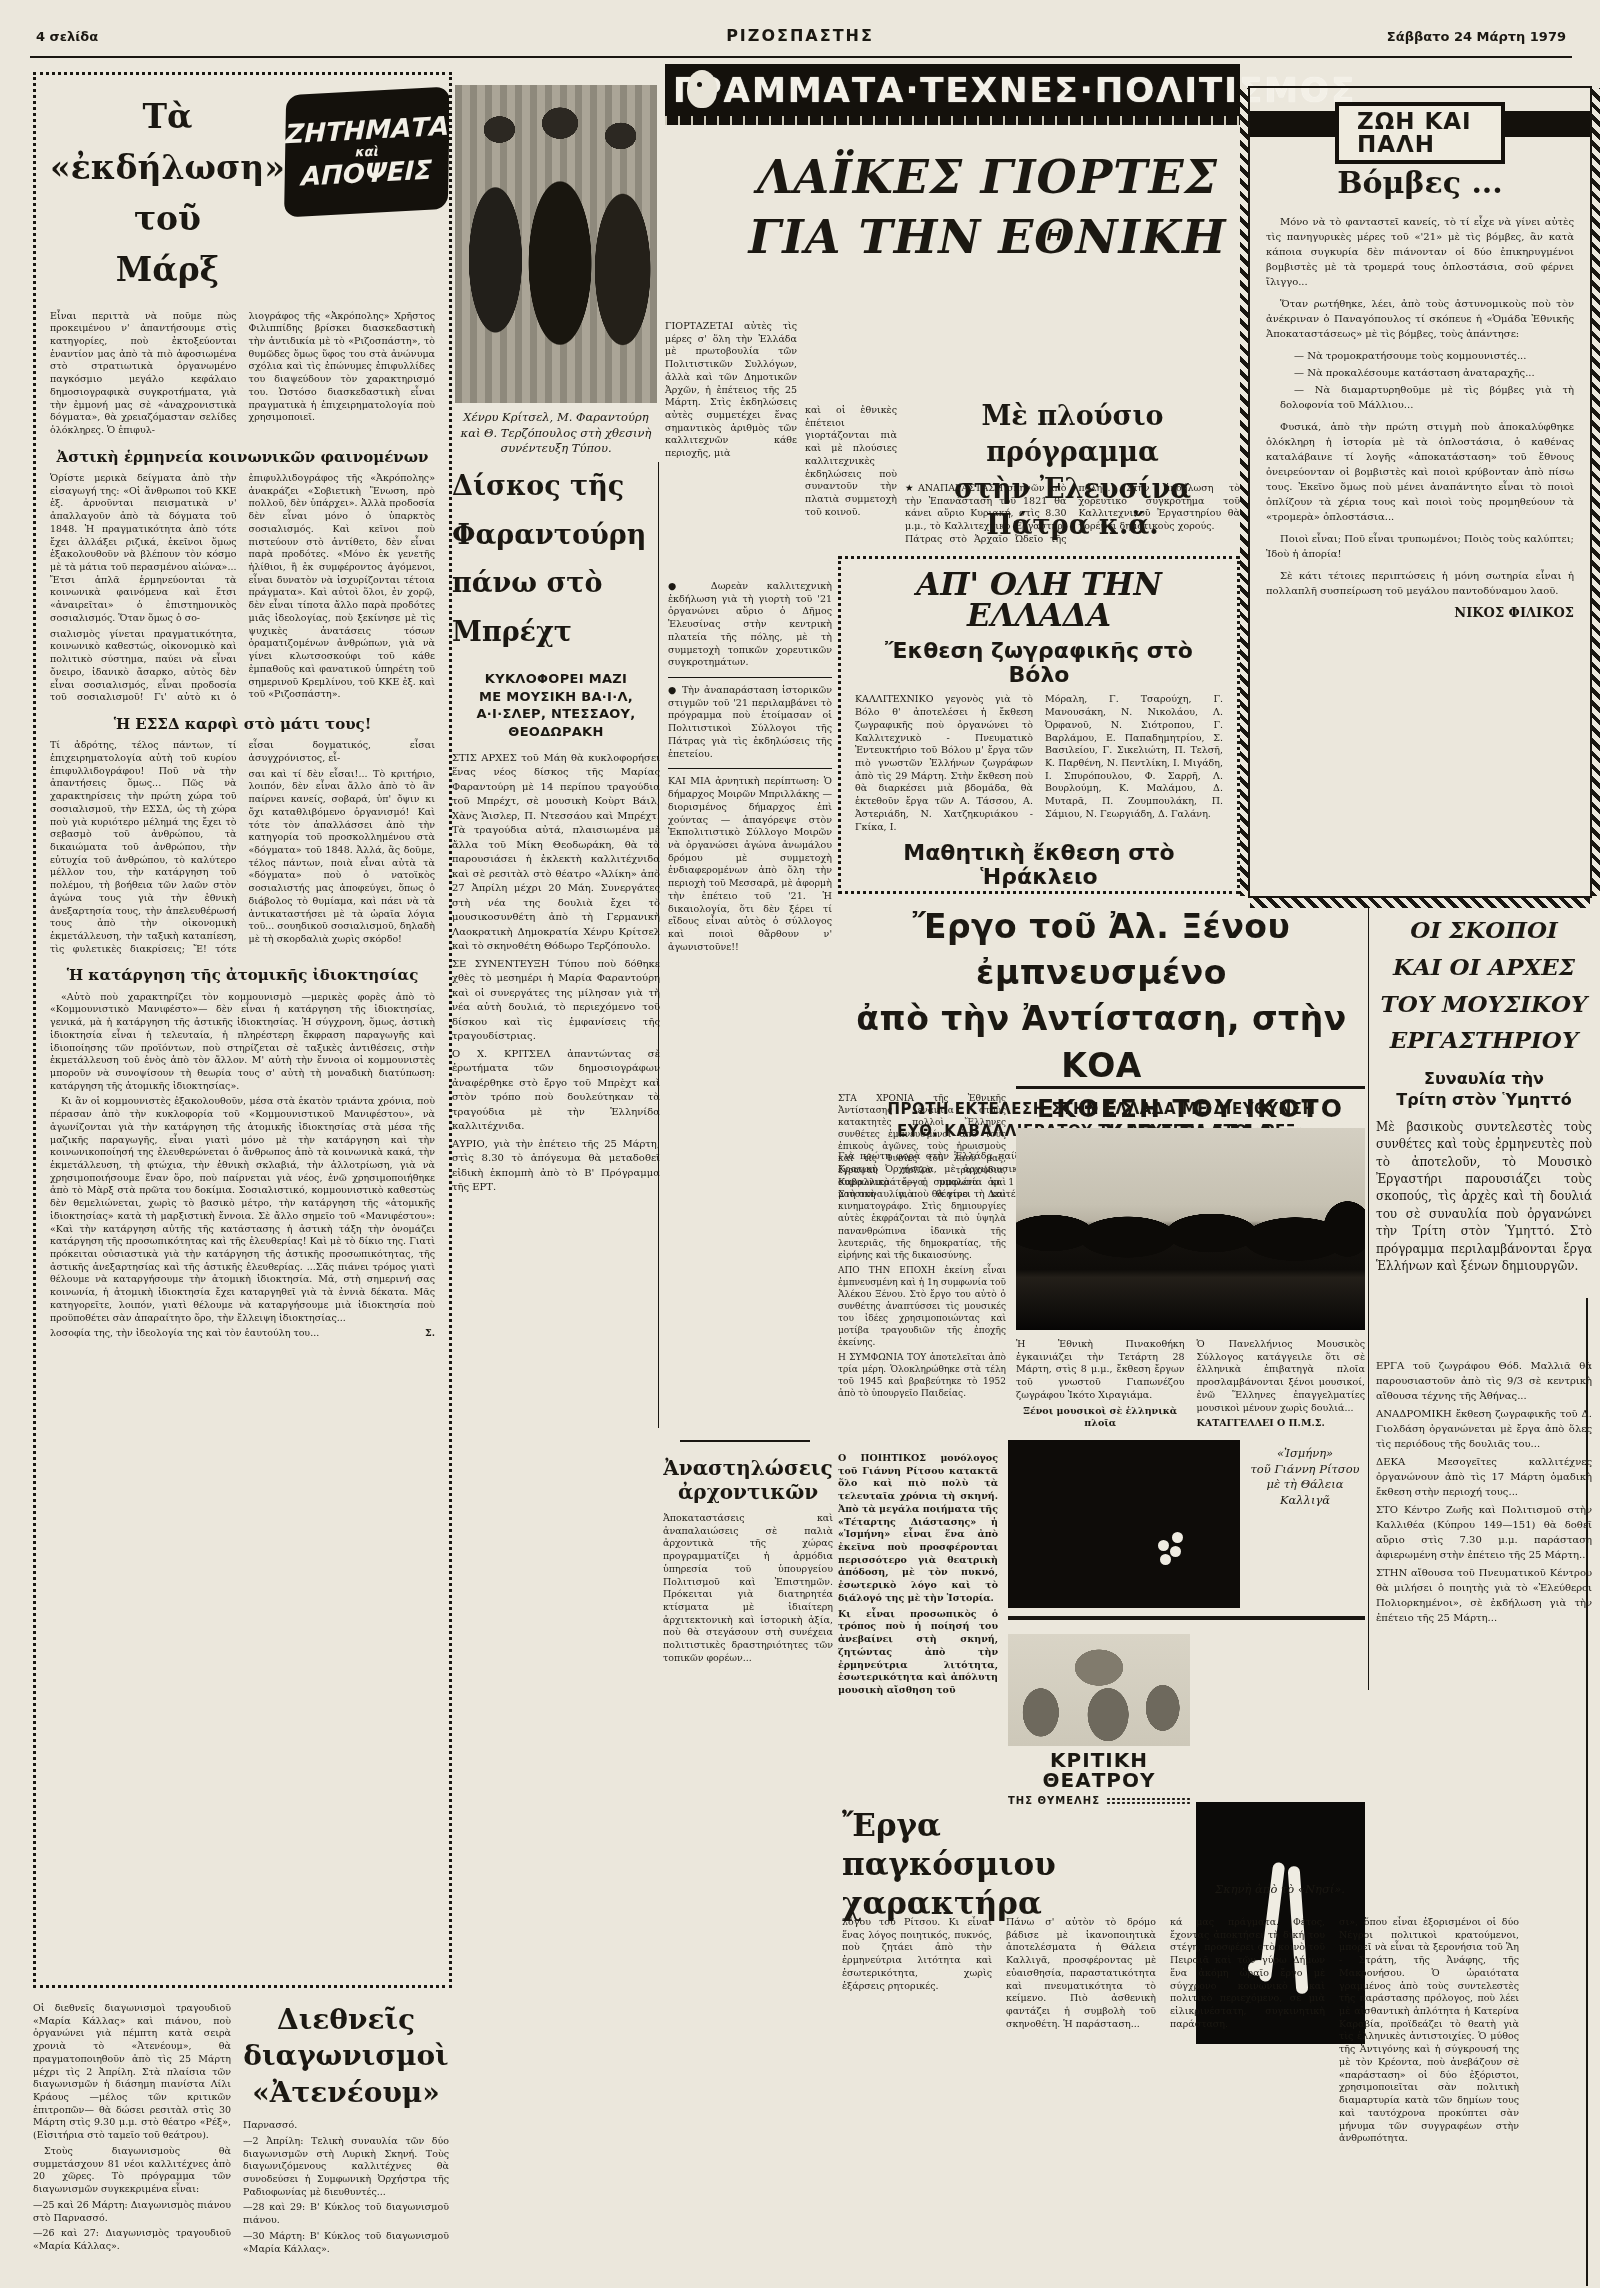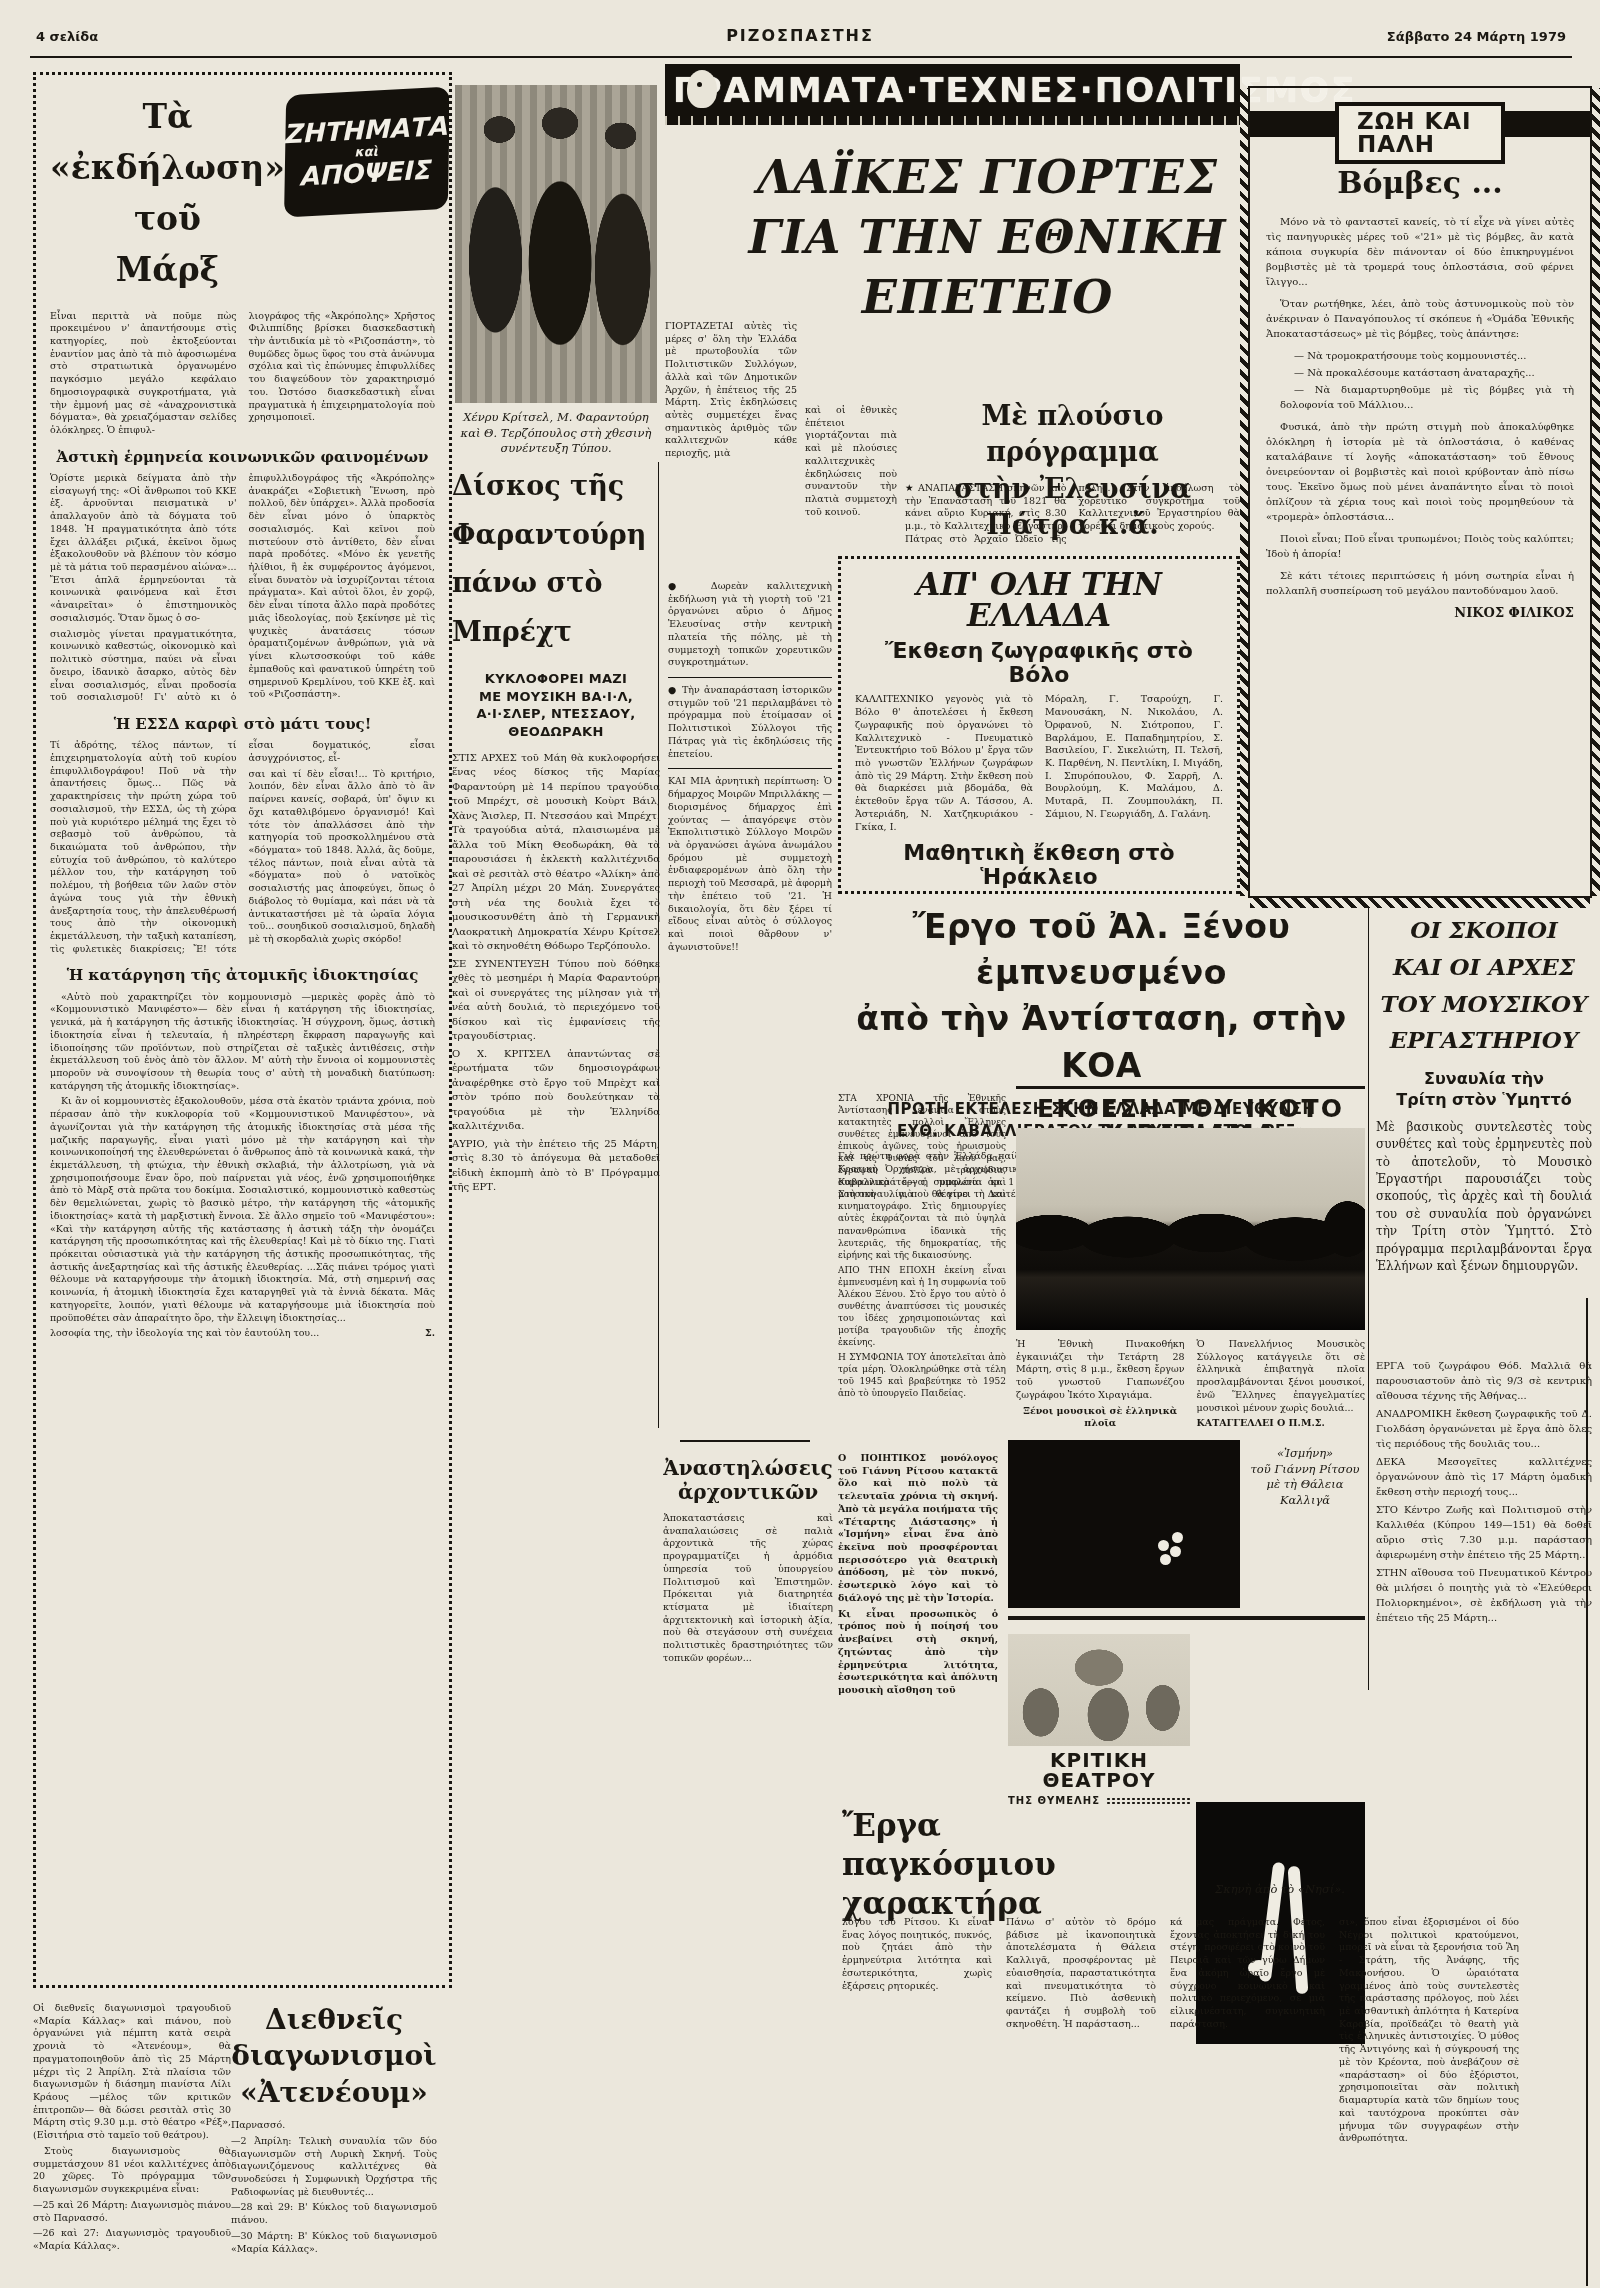--- a/index.html
+++ b/index.html
@@ -130,21 +130,21 @@
       <p>«Αὐτὸ ποὺ χαρακτηρίζει τὸν κομμουνισμὸ —μερικὲς φορὲς ἀπὸ τὸ «Κομμουνιστικὸ Μανιφέστο»— δὲν εἶναι ἡ κατάργηση τῆς ἰδιοκτησίας, γενικά, μὰ ἡ κατάργηση τῆς ἀστικῆς ἰδιοκτησίας. Ἡ σύγχρονη, ὅμως, ἀστικὴ ἰδιοκτησία εἶναι ἡ τελευταία, ἡ πληρέστερη ἔκφραση παραγωγῆς καὶ ἰδιοποίησης τῶν προϊόντων, ποὺ στηρίζεται σὲ ταξικὲς ἀντιθέσεις, στὴν ἐκμετάλλευση τοῦ ἑνὸς ἀπὸ τὸν ἄλλον. Μ' αὐτὴ τὴν ἔννοια οἱ κομμουνιστὲς μποροῦν νὰ συνοψίσουν τὴ θεωρία τους σ' αὐτὴ τὴ μοναδικὴ διατύπωση: κατάργηση τῆς ἀτομικῆς ἰδιοκτησίας».</p>
       <p>Κι ἂν οἱ κομμουνιστὲς ἐξακολουθοῦν, μέσα στὰ ἑκατὸν τριάντα χρόνια, ποὺ πέρασαν ἀπὸ τὴν κυκλοφορία τοῦ «Κομμουνιστικοῦ Μανιφέστου», νὰ ἀγωνίζονται γιὰ τὴν κατάργηση τῆς ἀτομικῆς ἰδιοκτησίας στὰ μέσα τῆς μαζικῆς παραγωγῆς, εἶναι γιατὶ μόνο μὲ τὴν κατάργηση καὶ τὴν κοινωνικοποίησή της ἐλευθερώνεται ὁ ἄνθρωπος ἀπὸ τὰ κοινωνικὰ κακά, τὴν ἐκμετάλλευση, τὴ φτώχια, τὴν ἐθνικὴ σκλαβιά, τὴν ἀλλοτρίωση, γιὰ νὰ χρησιμοποιήσουμε ἕναν ὅρο, ποὺ παίρνεται γιὰ νέος, ἐνῶ χρησιμοποιήθηκε ἀπὸ τὸ Μὰρξ στὰ πρῶτα του δοκίμια. Σοσιαλιστικό, κομμουνιστικὸ καθεστὼς δὲν θεμελιώνεται, χωρὶς τὸ βασικὸ μέτρο, τὴν κατάργηση τῆς «ἀτομικῆς ἰδιοκτησίας» κατὰ τὴ μαρξιστικὴ ἔννοια. Σὲ ἄλλο σημεῖο τοῦ «Μανιφέστου»: «Καὶ τὴν κατάργηση αὐτῆς τῆς κατάστασης ἡ ἀστικὴ τάξη τὴν ὀνομάζει κατάργηση τῆς προσωπικότητας καὶ τῆς ἐλευθερίας! Καὶ μὲ τὸ δίκιο της. Γιατὶ πρόκειται οὐσιαστικὰ γιὰ τὴν κατάργηση τῆς ἀστικῆς προσωπικότητας, τῆς ἀστικῆς ἀνεξαρτησίας καὶ τῆς ἀστικῆς ἐλευθερίας. ...Σᾶς πιάνει τρόμος γιατὶ θέλουμε νὰ καταργήσουμε τὴν ἀτομικὴ ἰδιοκτησία. Μά, στὴ σημερινή σας κοινωνία, ἡ ἀτομικὴ ἰδιοκτησία ἔχει καταργηθεῖ γιὰ τὰ ἐννιὰ δέκατα. Μᾶς κατηγορεῖτε, λοιπόν, γιατὶ θέλουμε νὰ καταργήσουμε μιὰ ἰδιοκτησία ποὺ προϋποθέτει σὰν ἀπαραίτητο ὅρο, τὴν ἔλλειψη ἰδιοκτησίας...</p>
       <p style="display:flex;justify-content:space-between" class="noind">
         <span>λοσοφία της, τὴν ἰδεολογία της καὶ τὸν ἑαυτούλη του...</span>
         <span class="lead-b">Σ.</span>
       </p>
     </div>
   </div>
 
   <div class="b" style="left:33px;top:2002px;width:419px">
-    <div style="display:flex;">
+    <div style="display:flex;gap:12px">
       <div class="t" style="width:198px">
         <p class="noind">Οἱ διεθνεῖς διαγωνισμοὶ τραγουδιοῦ «Μαρία Κάλλας» καὶ πιάνου, ποὺ ὀργανώνει γιὰ πέμπτη κατὰ σειρὰ χρονιὰ τὸ «Ἀτενέουμ», θὰ πραγματοποιηθοῦν ἀπὸ τὶς 25 Μάρτη μέχρι τὶς 2 Ἀπρίλη. Στὰ πλαίσια τῶν διαγωνισμῶν ἡ διάσημη πιανίστα Λίλι Κράους —μέλος τῶν κριτικῶν ἐπιτροπῶν— θὰ δώσει ρεσιτὰλ στὶς 30 Μάρτη στὶς 9.30 μ.μ. στὸ θέατρο «Ρέξ», (Εἰσιτήρια στὸ ταμεῖο τοῦ θεάτρου).</p>
         <p>Στοὺς διαγωνισμοὺς θὰ συμμετάσχουν 81 νέοι καλλιτέχνες ἀπὸ 20 χῶρες. Τὸ πρόγραμμα τῶν διαγωνισμῶν συγκεκριμένα εἶναι:</p>
         <p class="noind">—25 καὶ 26 Μάρτη: Διαγωνισμὸς πιάνου στὸ Παρνασσό.</p>
         <p class="noind">—26 καὶ 27: Διαγωνισμὸς τραγουδιοῦ «Μαρία Κάλλας».</p>
       </div>
       <div style="width:206px">
         <div class="ath-h">
           <div>Διεθνεῖς</div>
           <div>διαγωνισμοὶ</div>
@@ -189,21 +189,20 @@
       <div class="face"></div>
       <div class="eye"></div>
     </div>
     <div class="banner-txt">ΓΡΑΜΜΑΤΑ·ΤΕΧΝΕΣ·ΠΟΛΙΤΙΣΜΟΣ</div>
   </div>
   <div class="b substrip" style="left:665px;top:116px;width:575px"></div>
 
   <div class="b laikes-h" style="left:735px;top:148px;width:505px">
     <div>ΛΑΪΚΕΣ ΓΙΟΡΤΕΣ</div>
     <div>ΓΙΑ ΤΗΝ ΕΘΝΙΚΗ</div>
-    <div>ΕΠΕΤΕΙΟ</div>
   </div>
   <div class="b laikes-sub" style="left:905px;top:398px;width:335px">
     <div>Μὲ πλούσιο πρόγραμμα</div>
     <div>στὴν Ἐλευσίνα Πάτρα κ.ἄ.</div>
   </div>
   <div class="b t" style="left:665px;top:320px;width:132px">
     <p class="noind">ΓΙΟΡΤΑΖΕΤΑΙ αὐτὲς τὶς μέρες σ' ὅλη τὴν Ἑλλάδα μὲ πρωτοβουλία τῶν Πολιτιστικῶν Συλλόγων, ἀλλὰ καὶ τῶν Δημοτικῶν Ἀρχῶν, ἡ ἐπέτειος τῆς 25 Μάρτη. Στὶς ἐκδηλώσεις αὐτὲς συμμετέχει ἕνας σημαντικὸς ἀριθμὸς τῶν καλλιτεχνῶν κάθε περιοχῆς, μιὰ</p>
   </div>
   <div class="b t" style="left:805px;top:404px;width:92px">
     <p class="noind">καὶ οἱ ἐθνικὲς ἐπέτειοι γιορτάζονται πιὰ καὶ μὲ πλούσιες καλλιτεχνικὲς ἐκδηλώσεις ποὺ συναντοῦν τὴν πλατιὰ συμμετοχὴ τοῦ κοινοῦ.</p>

